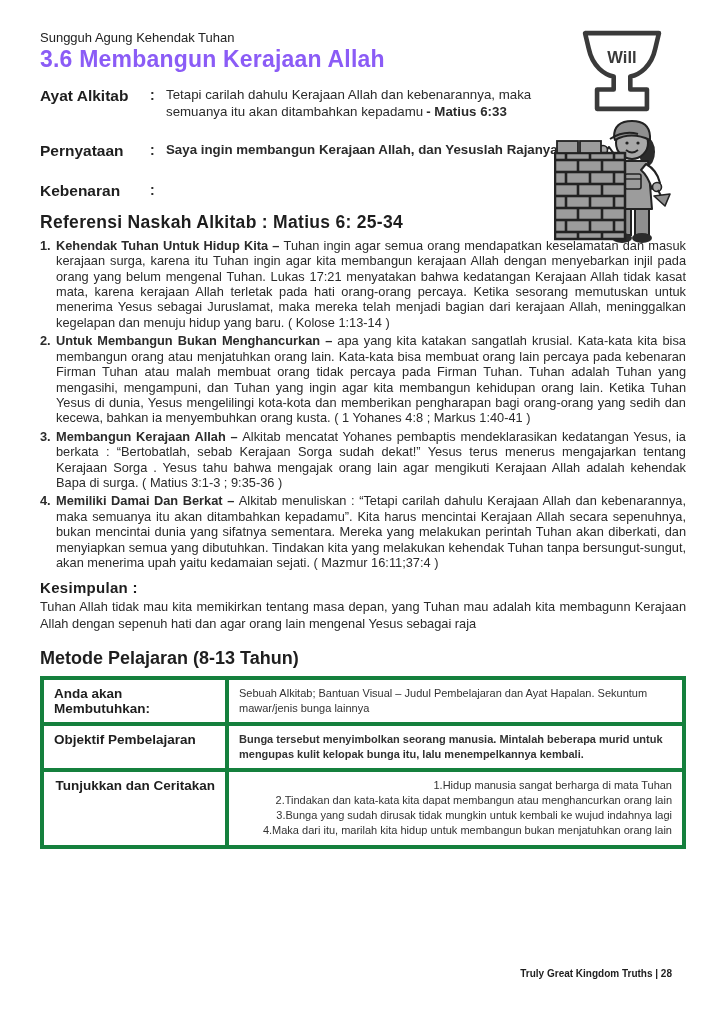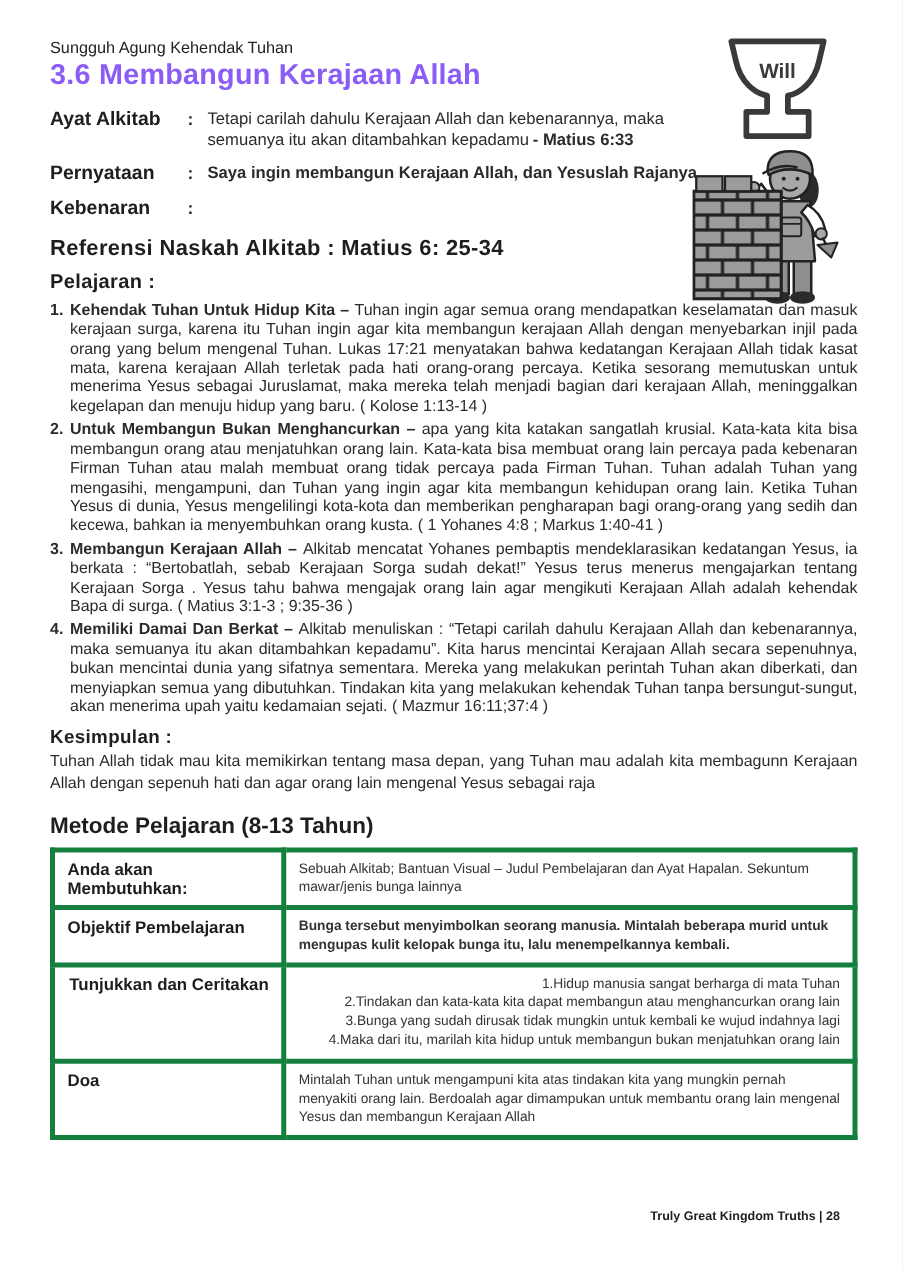--- a/index.html
+++ b/index.html
@@ -11,21 +11,21 @@
     background: #ffffff;
     font-family: "Liberation Sans", "DejaVu Sans", sans-serif;
     color: #2b2b2b;
     overflow: hidden;
   }
   .content { position: absolute; left: 40px; top: 30px; width: 646px; }
 
   .kicker { font-size: 13px; color: #222; }
   .doc-title { font-size: 23px; font-weight: 700; color: #8b5cf6; letter-spacing: .2px; margin: 1px 0 13px; }
 
-  .info { display: grid; grid-template-columns: 110px 16px 404px; row-gap: 8px;
+  .info { display: grid; grid-template-columns: 110px 16px 404px; row-gap: 20px;
           font-size: 13.3px; line-height: 1.3; }
   .info .lbl { font-weight: 700; font-size: 15.5px; color: #1e1e1e; }
   .info .colon { font-weight: 700; font-size: 14px; }
   .bold-val { font-weight: 700; }
   .ref-bold { font-weight: 700; margin-left: 3px; }
 
   .ref-heading { font-size: 17.5px; font-weight: 700; color: #1e1e1e; letter-spacing: .3px; margin-top: 11px; }
   .lessons-heading { font-size: 16px; font-weight: 700; color: #1e1e1e; letter-spacing: .3px; margin-top: 8px; }
 
   .lessons { margin-top: 5px; }
@@ -117,21 +117,20 @@
 
       <div class="lbl">Pernyataan</div>
       <div class="colon">:</div>
       <div class="bold-val">Saya ingin membangun Kerajaan Allah, dan Yesuslah Rajanya</div>
 
       <div class="lbl">Kebenaran</div>
       <div class="colon">:</div>
     </div>
 
     <div class="ref-heading">Referensi Naskah Alkitab : Matius 6: 25-34</div>
-    <div class="lessons-heading">Pelajaran :</div>
 
     <div class="lessons">
       <div class="lesson">
         <span class="num">1.</span>
         <div class="txt"><b>Kehendak Tuhan Untuk Hidup Kita – </b><span>Tuhan ingin agar semua orang mendapatkan keselamatan dan masuk kerajaan surga, karena itu Tuhan ingin agar kita membangun kerajaan Allah dengan menyebarkan injil pada orang yang belum mengenal Tuhan. Lukas 17:21 menyatakan bahwa kedatangan Kerajaan Allah tidak kasat mata, karena kerajaan Allah terletak pada hati orang-orang percaya. Ketika sesorang memutuskan untuk menerima Yesus sebagai Juruslamat, maka mereka telah menjadi bagian dari kerajaan Allah, meninggalkan kegelapan dan menuju hidup yang baru. ( Kolose 1:13-14 )</span></div>
       </div>
       <div class="lesson">
         <span class="num">2.</span>
         <div class="txt"><b>Untuk Membangun Bukan Menghancurkan – </b><span>apa yang kita katakan sangatlah krusial. Kata-kata kita bisa membangun orang atau menjatuhkan orang lain. Kata-kata bisa membuat orang lain percaya pada kebenaran Firman Tuhan atau malah membuat orang tidak percaya pada Firman Tuhan. Tuhan adalah Tuhan yang mengasihi, mengampuni, dan Tuhan yang ingin agar kita membangun kehidupan orang lain. Ketika Tuhan Yesus di dunia, Yesus mengelilingi kota-kota dan memberikan pengharapan bagi orang-orang yang sedih dan kecewa, bahkan ia menyembuhkan orang kusta. ( 1 Yohanes 4:8 ; Markus 1:40-41 )</span></div>
       </div>
@@ -162,24 +161,20 @@
         </tr>
         <tr class="r3">
           <td class="mlbl">Tunjukkan dan Ceritakan</td>
           <td class="mval">
             <div>1.Hidup manusia sangat berharga di mata Tuhan</div>
             <div>2.Tindakan dan kata-kata kita dapat membangun atau menghancurkan orang lain</div>
             <div>3.Bunga yang sudah dirusak tidak mungkin untuk kembali ke wujud indahnya lagi</div>
             <div>4.Maka dari itu, marilah kita hidup untuk membangun bukan menjatuhkan orang lain</div>
           </td>
         </tr>
-        <tr class="r4">
-          <td class="mlbl">Doa</td>
-          <td class="mval">Mintalah Tuhan untuk mengampuni kita atas tindakan kita yang mungkin pernah menyakiti orang lain. Berdoalah agar dimampukan untuk membantu orang lain mengenal Yesus dan membangun Kerajaan Allah</td>
-        </tr>
       </tbody>
     </table>
 
   </div>
 
   <div class="footer">Truly Great Kingdom Truths | 28</div>
 
 </div>
 
 </body></html>

